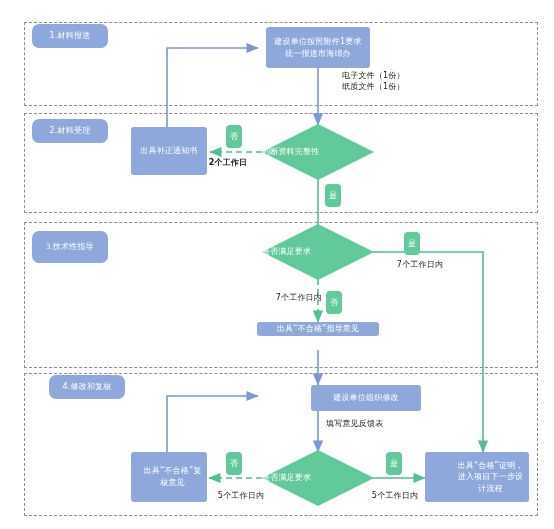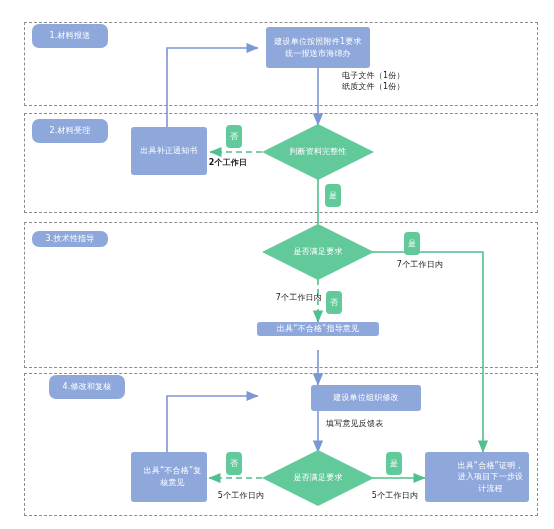--- a/index.html
+++ b/index.html
@@ -57,21 +57,21 @@
     justify-content: center;
     text-align: center;
     box-sizing: border-box;
     padding: 2px 5px;
     letter-spacing: 0.2px;
   }
   .decision {
     position: absolute;
     display: flex;
     align-items: center;
-    justify-content: center;
+    justify-content: flex-start;
   }
   .decision .dia {
     position: absolute;
     left: 0;
     top: 0;
     width: 100%;
     height: 100%;
     background: #62c99b;
     clip-path: polygon(50% 0%, 100% 50%, 50% 100%, 0% 50%);
   }
@@ -166,21 +166,21 @@
       <path d="M366,478 L425,478" fill="none" stroke="#52bf8e" stroke-width="1.6" marker-end="url(#arrow-green)"></path>
     </g>
 
     <g>
       <path d="M167,452 L167,396 L258,396" fill="none" stroke="#7b97d4" stroke-width="1.6" marker-end="url(#arrow-blue)"></path>
     </g>
   </svg>
 
   <div class="stage-chip" style="left:32px; top:24px; width:76px; height:24px;">1.材料报送</div>
   <div class="stage-chip" style="left:32px; top:119px; width:76px; height:24px;">2.材料受理</div>
-  <div class="stage-chip" style="left:32px; top:231px; width:76px; height:16px;">3.技术性指导</div>
+  <div class="stage-chip" style="left:32px; top:231px; width:76px; height:32px;font-family:Liberation Serif, serif;">3.技术性指导</div>
   <div class="stage-chip" style="left:49px; top:375px; width:76px; height:24px;">4.修改和复核</div>
 
   <div class="node-box" style="left:266px; top:27px; width:104px; height:41px;">建设单位按照附件1要求统一报送市海绵办</div>
 
   <div class="node-box" style="left:131px; top:127px; width:76px; height:48px;">出具补正通知书</div>
 
   <div class="node-box" style="left:257px; top:322px; width:122px; height:14px;">出具“不合格”指导意见</div>
 
   <div class="node-box" style="left:263px; top:385px; width:110px; height:26px;margin-left:48px;">建设单位组织修改</div>
 

